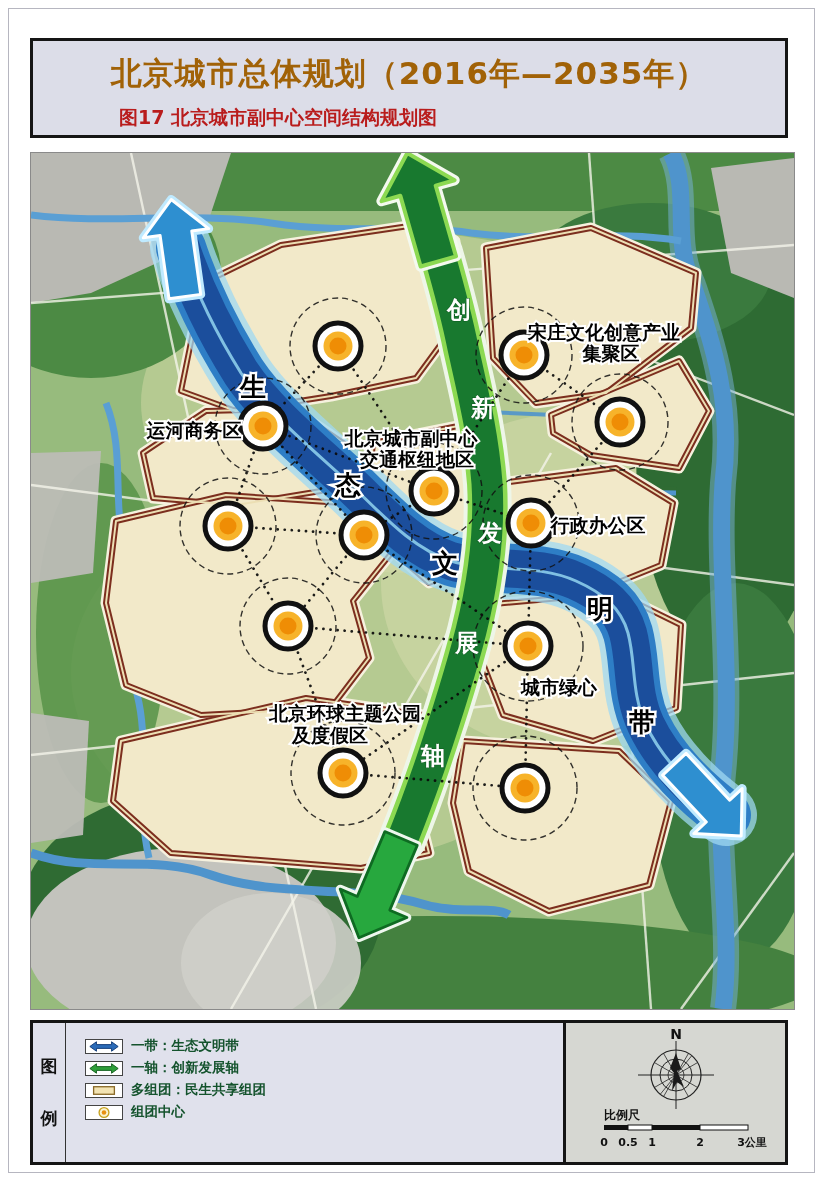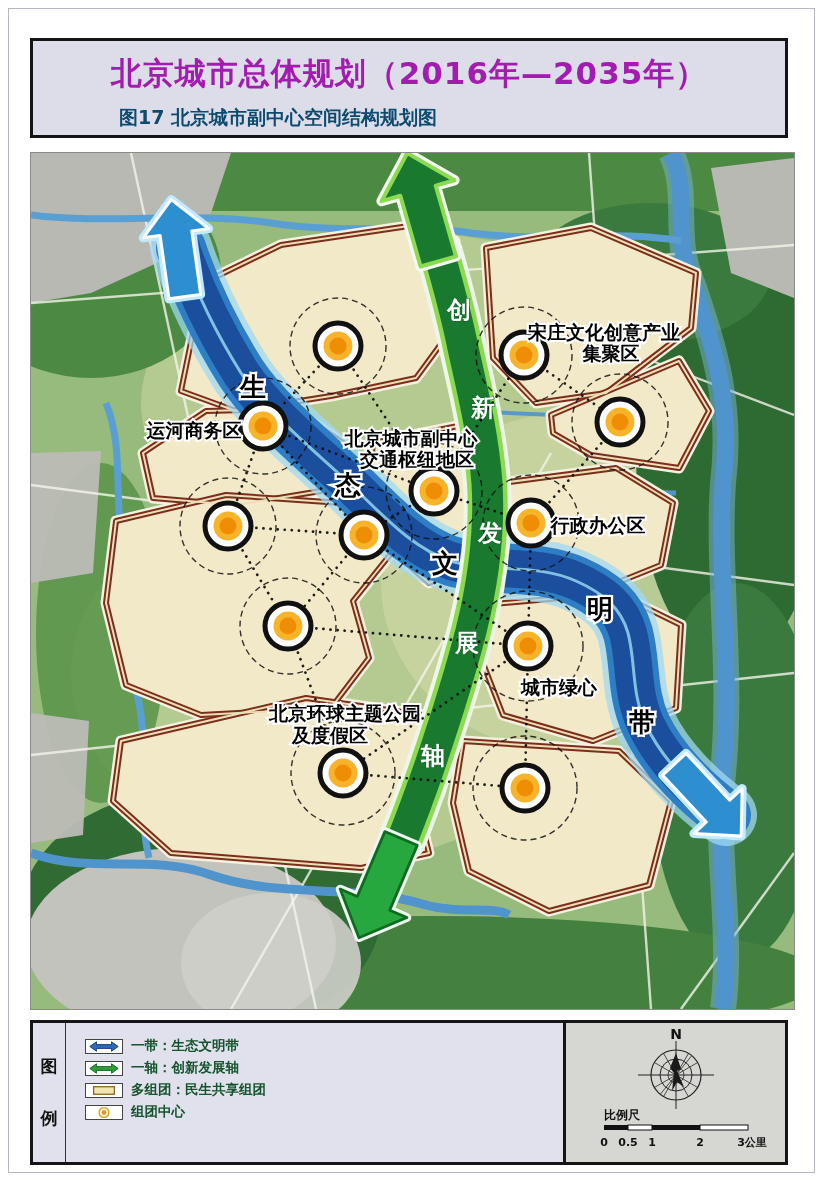--- a/index.html
+++ b/index.html
@@ -2,23 +2,23 @@
 <html><head>
 <meta charset="utf-8">
 <style>
   html,body{margin:0;padding:0;}
   body{width:823px;height:1181px;background:#ffffff;position:relative;overflow:hidden;
        font-family:"DejaVu Sans","Liberation Sans",sans-serif;}
   .page-frame{position:absolute;inset:8px;border:1px solid #b6b6c0;pointer-events:none;}
   
   .header-box{position:absolute;left:30px;top:38px;width:758px;height:100px;
               background:#dcdde8;border:3px solid #151515;box-sizing:border-box;}
-  .header-title{margin:0;text-align:center;font-size:31px;font-weight:bold;color:#a21caf;
+  .header-title{margin:0;text-align:center;font-size:31px;font-weight:bold;color:#a16207;
                 letter-spacing:1px;margin-top:12px;}
-  .header-subtitle{margin:0;font-size:19px;font-weight:bold;color:#0c4a6e;margin-top:10px;
+  .header-subtitle{margin:0;font-size:19px;font-weight:bold;color:#b91c1c;margin-top:10px;
                    padding-left:86px;}
   
   .map-wrap{position:absolute;left:30px;top:152px;width:763px;height:856px;
             border:1px solid #8a8a8a;box-sizing:content-box;background:#97bb7d;}
   .map-wrap svg{display:block;}
   
   .cl-casing{fill:none;stroke:#f6f1de;stroke-width:11;stroke-linejoin:round;}
   .cl-main{fill:#f2e9c9;stroke:#7c2e1e;stroke-width:6;stroke-linejoin:round;}
   .cl-inner{fill:none;stroke:#ecdfb4;stroke-width:2;stroke-linejoin:round;}
   .ring{fill:none;stroke:#101010;stroke-width:1.4;stroke-dasharray:6 4;opacity:.85;}

